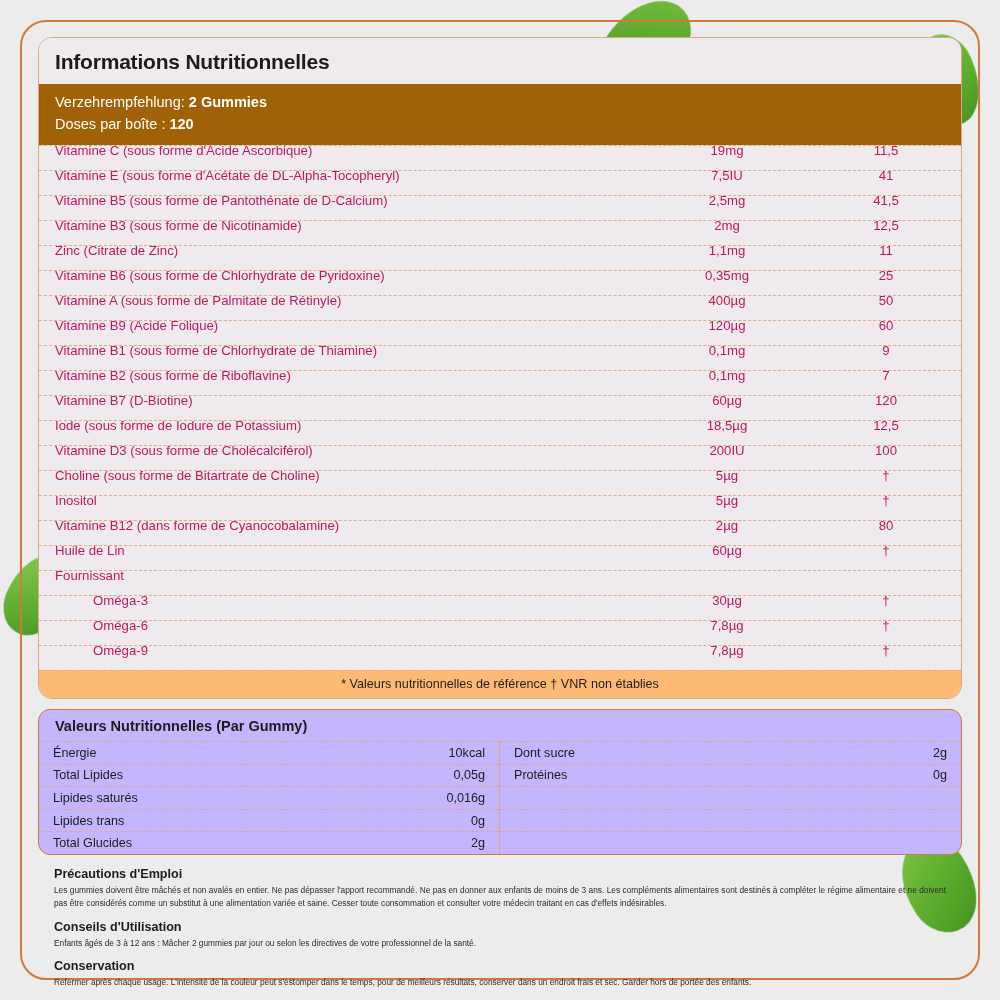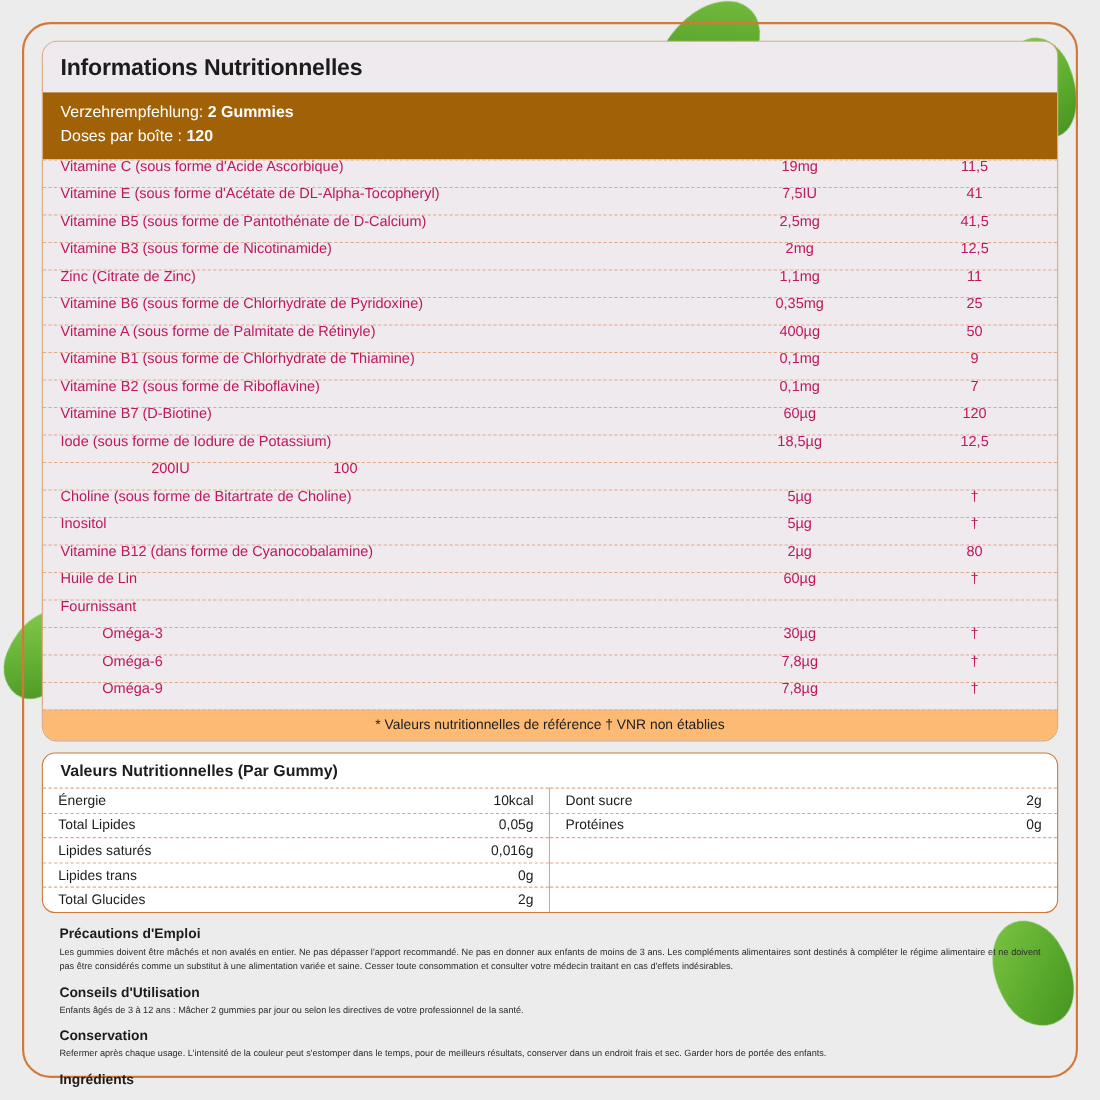--- a/index.html
+++ b/index.html
@@ -125,21 +125,21 @@
     color: #1c1c1c;
     padding: 6px 0 7px 0;
     background: #fdba74;
   }
 
   
   .vpanel {
     margin-top: 10px;
     border: 1.5px solid #d2793a;
     border-radius: 12px;
-    background: #ffffff;
+    background: #c4b5fd;
     overflow: hidden;
   }
   .vpanel-title {
     font-size: 14.5px;
     font-weight: 700;
     color: #1c1c1c;
     padding: 8px 16px 7px 16px;
   }
   .vgrid { display: flex; }
   .vcol { width: 50%; }
@@ -231,40 +231,46 @@
           <div class="col-name">Vitamine B6 (sous forme de Chlorhydrate de Pyridoxine)</div>
           <div class="col-amt">0,35mg</div>
           <div class="col-vnr">25</div>
         </div>
         <div class="nrow">
           <div class="col-name">Vitamine A (sous forme de Palmitate de Rétinyle)</div>
           <div class="col-amt">400µg</div>
           <div class="col-vnr">50</div>
         </div>
         <div class="nrow">
+          <div class="col-name">Vitamine B9 (Acide Folique)</div>
+          <div class="col-amt">120µg</div>
+          <div class="col-vnr">60</div>
+        </div>
+        <div class="nrow">
           <div class="col-name">Vitamine B1 (sous forme de Chlorhydrate de Thiamine)</div>
           <div class="col-amt">0,1mg</div>
           <div class="col-vnr">9</div>
         </div>
         <div class="nrow">
           <div class="col-name">Vitamine B2 (sous forme de Riboflavine)</div>
           <div class="col-amt">0,1mg</div>
           <div class="col-vnr">7</div>
         </div>
         <div class="nrow">
           <div class="col-name">Vitamine B7 (D-Biotine)</div>
           <div class="col-amt">60µg</div>
           <div class="col-vnr">120</div>
         </div>
         <div class="nrow">
           <div class="col-name">Iode (sous forme de Iodure de Potassium)</div>
           <div class="col-amt">18,5µg</div>
           <div class="col-vnr">12,5</div>
         </div>
         <div class="nrow">
+          <div class="col-name">Vitamine D3 (sous forme de Cholécalciférol)</div>
           <div class="col-amt">200IU</div>
           <div class="col-vnr">100</div>
         </div>
         <div class="nrow">
           <div class="col-name">Choline (sous forme de Bitartrate de Choline)</div>
           <div class="col-amt">5µg</div>
           <div class="col-vnr">†</div>
         </div>
         <div class="nrow">
           <div class="col-name">Inositol</div>

